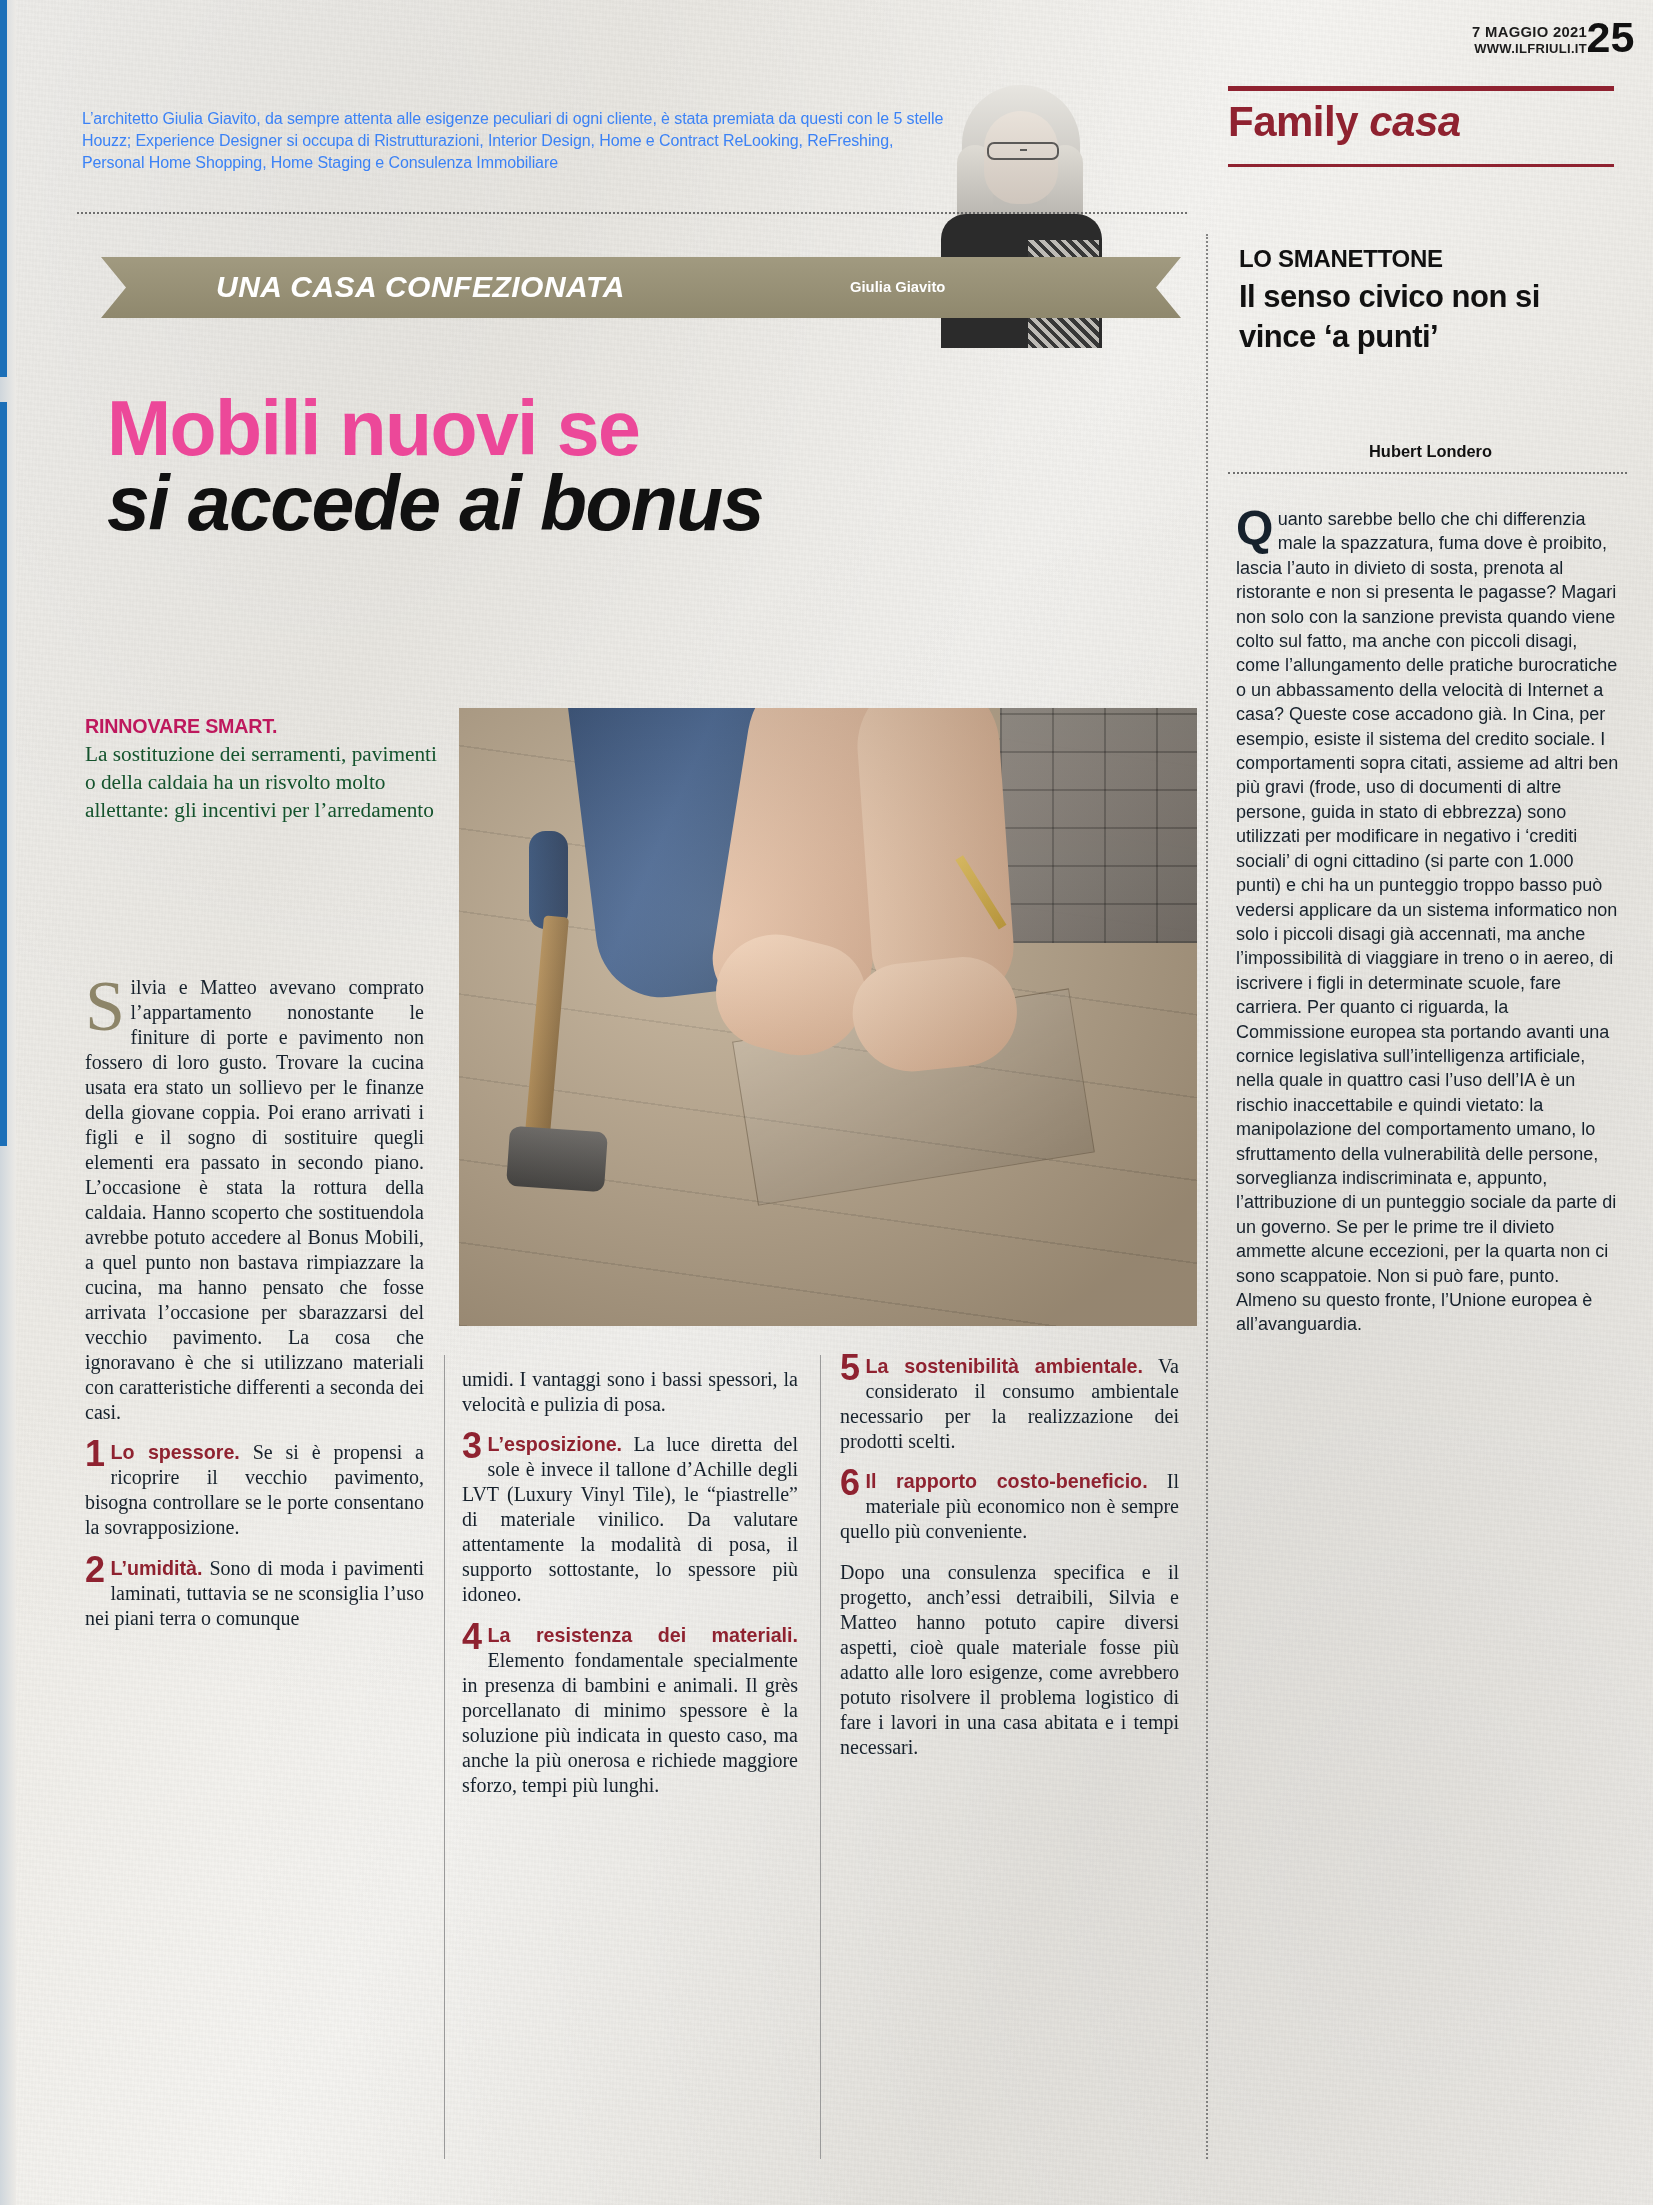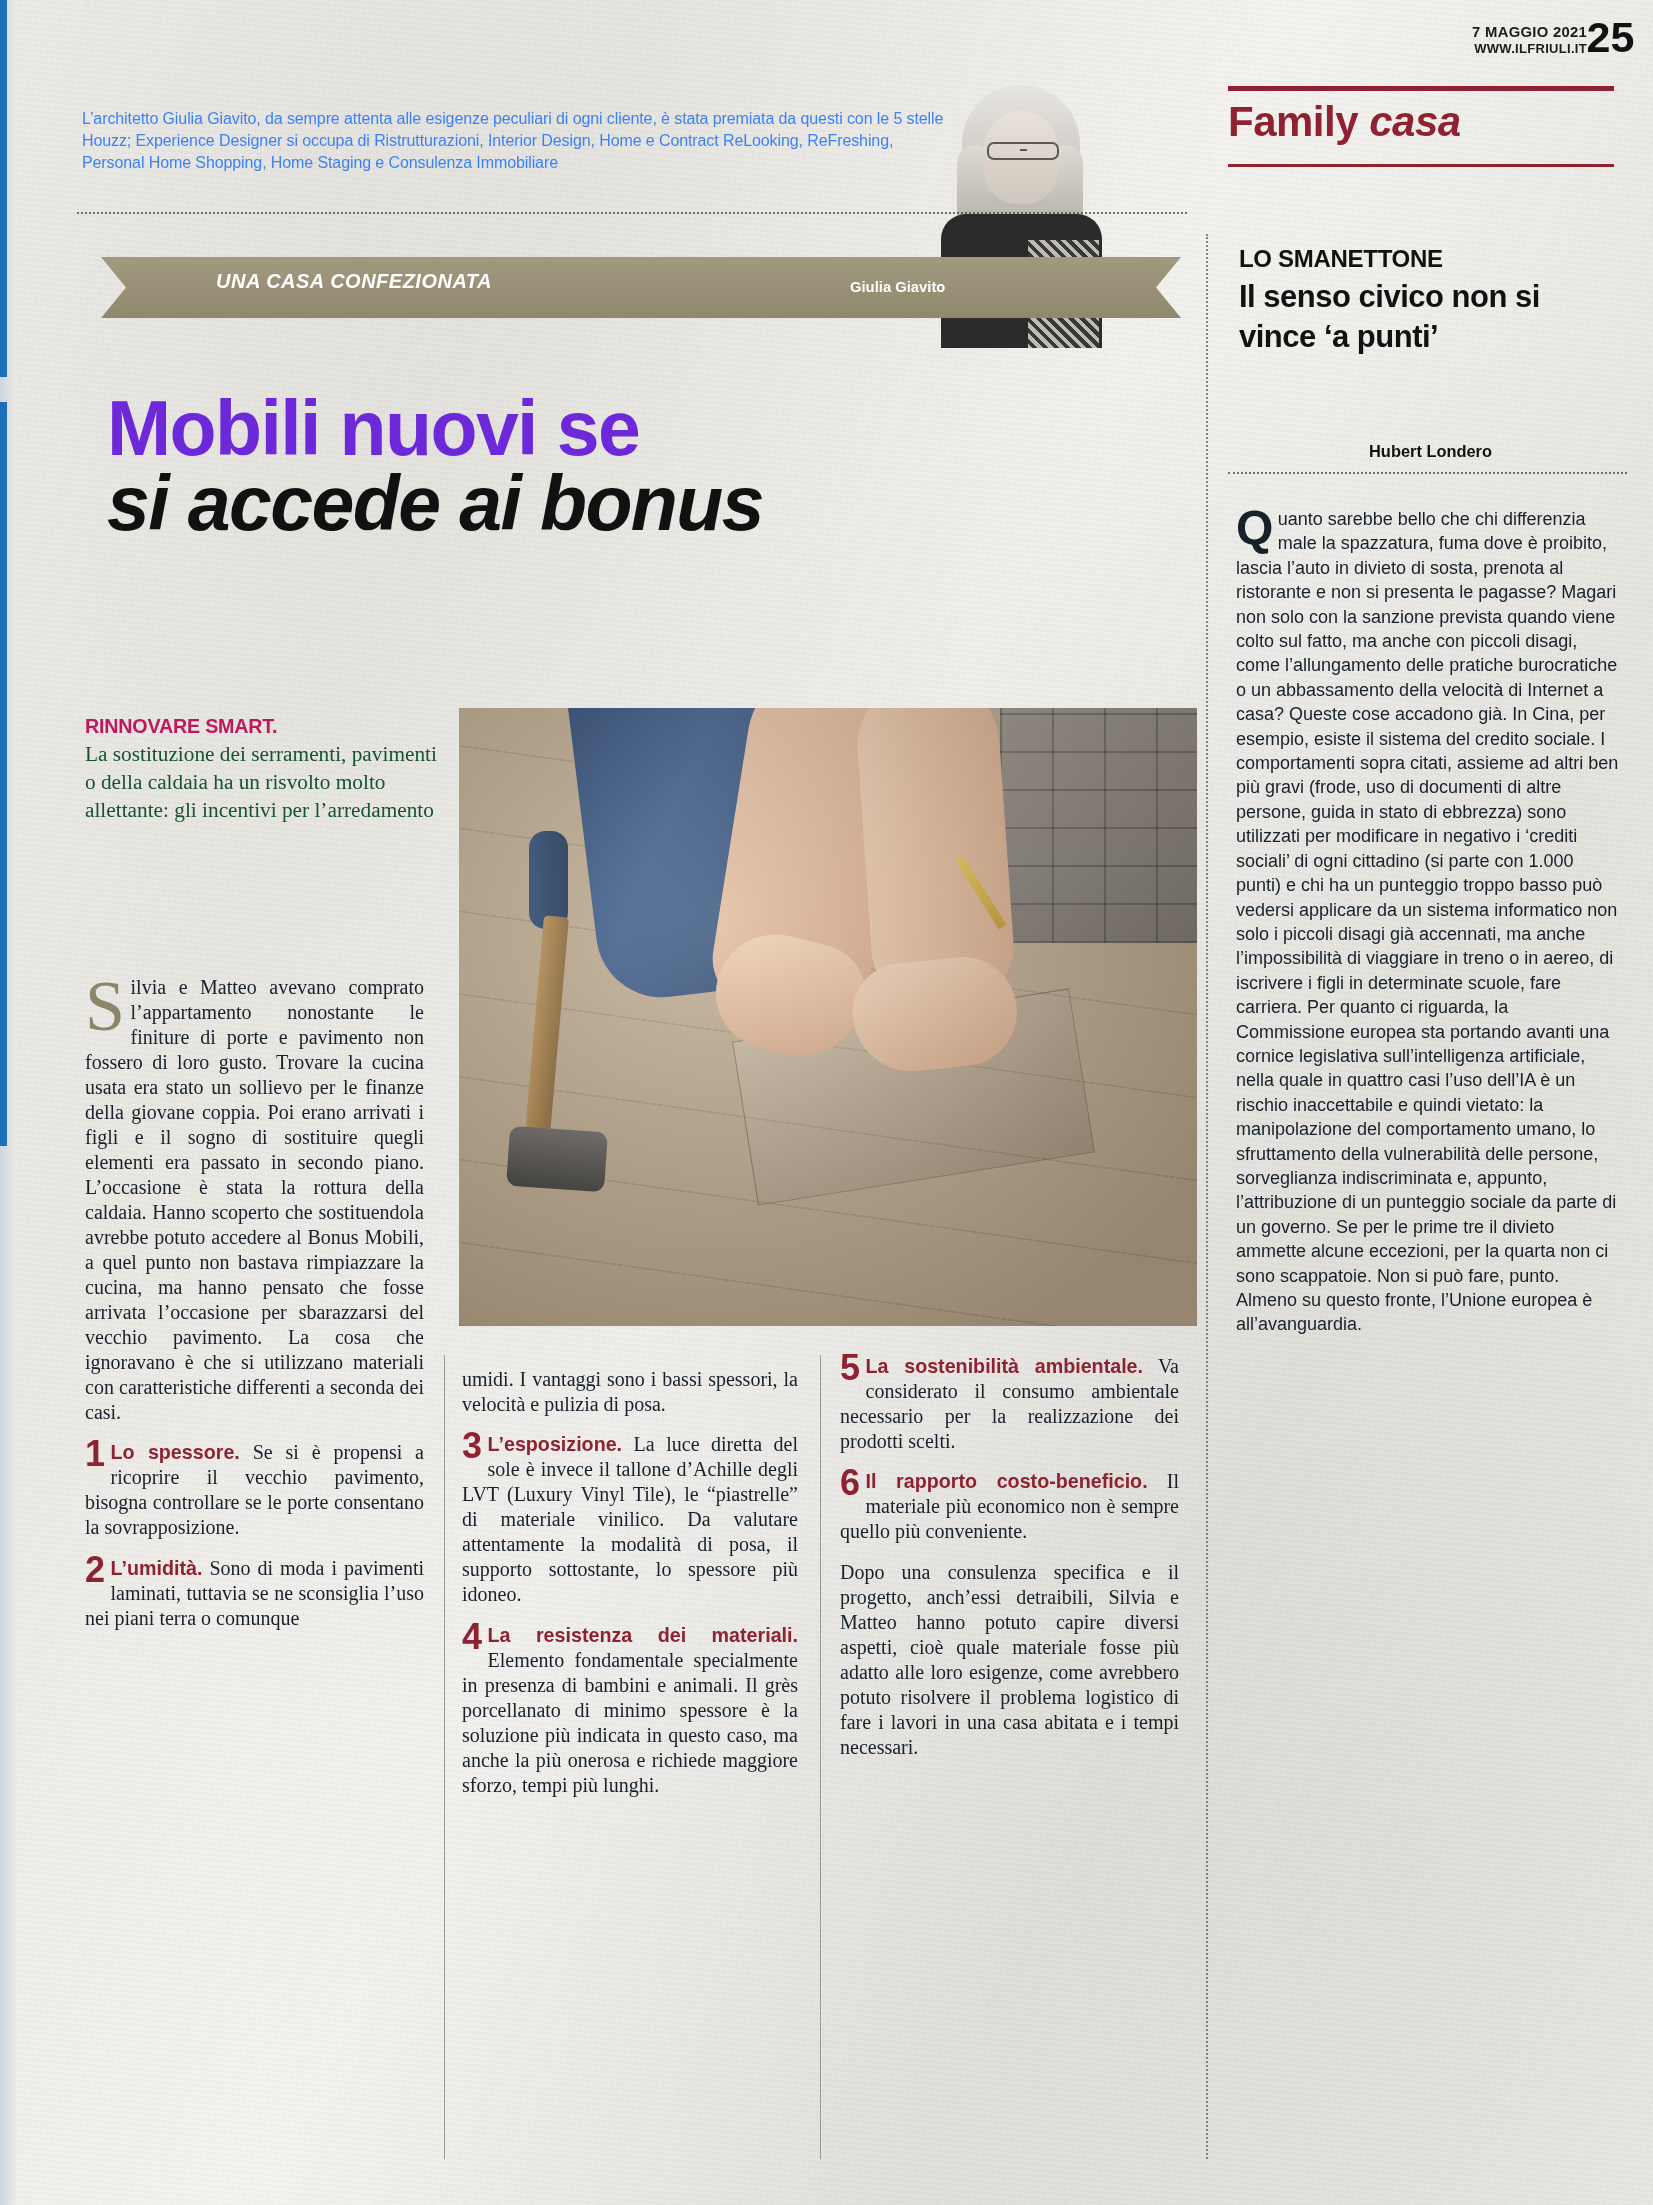--- a/index.html
+++ b/index.html
@@ -190,21 +190,21 @@
     background: linear-gradient(180deg,#a19a80,#8f886d);
   }
   .ribbon .notch-l { left: 0; clip-path: polygon(0 0, 100% 0, 100% 100%, 0 100%, 25px 50%); }
   .ribbon .notch-r { right: 0; clip-path: polygon(0 0, 100% 0, calc(100% - 25px) 50%, 100% 100%, 0 100%); }
   .ribbon .rib-title {
     position: absolute;
     left: 115px; top: 13px;
     font-family: "Liberation Sans", sans-serif;
     font-weight: bold;
     font-style: italic;
-    font-size: 20px;
+    font-size: 30px;
     letter-spacing: 0.5px;
     color: #ffffff;
   }
   .ribbon .rib-author {
     position: absolute;
     left: 749px; top: 22px;
     font-family: "Liberation Sans", sans-serif;
     font-weight: bold;
     font-size: 14.8px;
     color: #ffffff;
@@ -216,21 +216,21 @@
     left: 107px;
     top: 388px;
     width: 1072px;
   }
   .headline .l1 {
     font-family: "Liberation Sans", sans-serif;
     font-weight: bold;
     font-size: 77px;
     line-height: 72px;
     letter-spacing: -1.6px;
-    color: #6d28d9;
+    color: #ec4899;
   }
   .headline .l2 {
     font-family: "Liberation Sans", sans-serif;
     font-weight: bold;
     font-style: italic;
     font-size: 77px;
     line-height: 79px;
     letter-spacing: -1.6px;
     color: #111111;
   }

